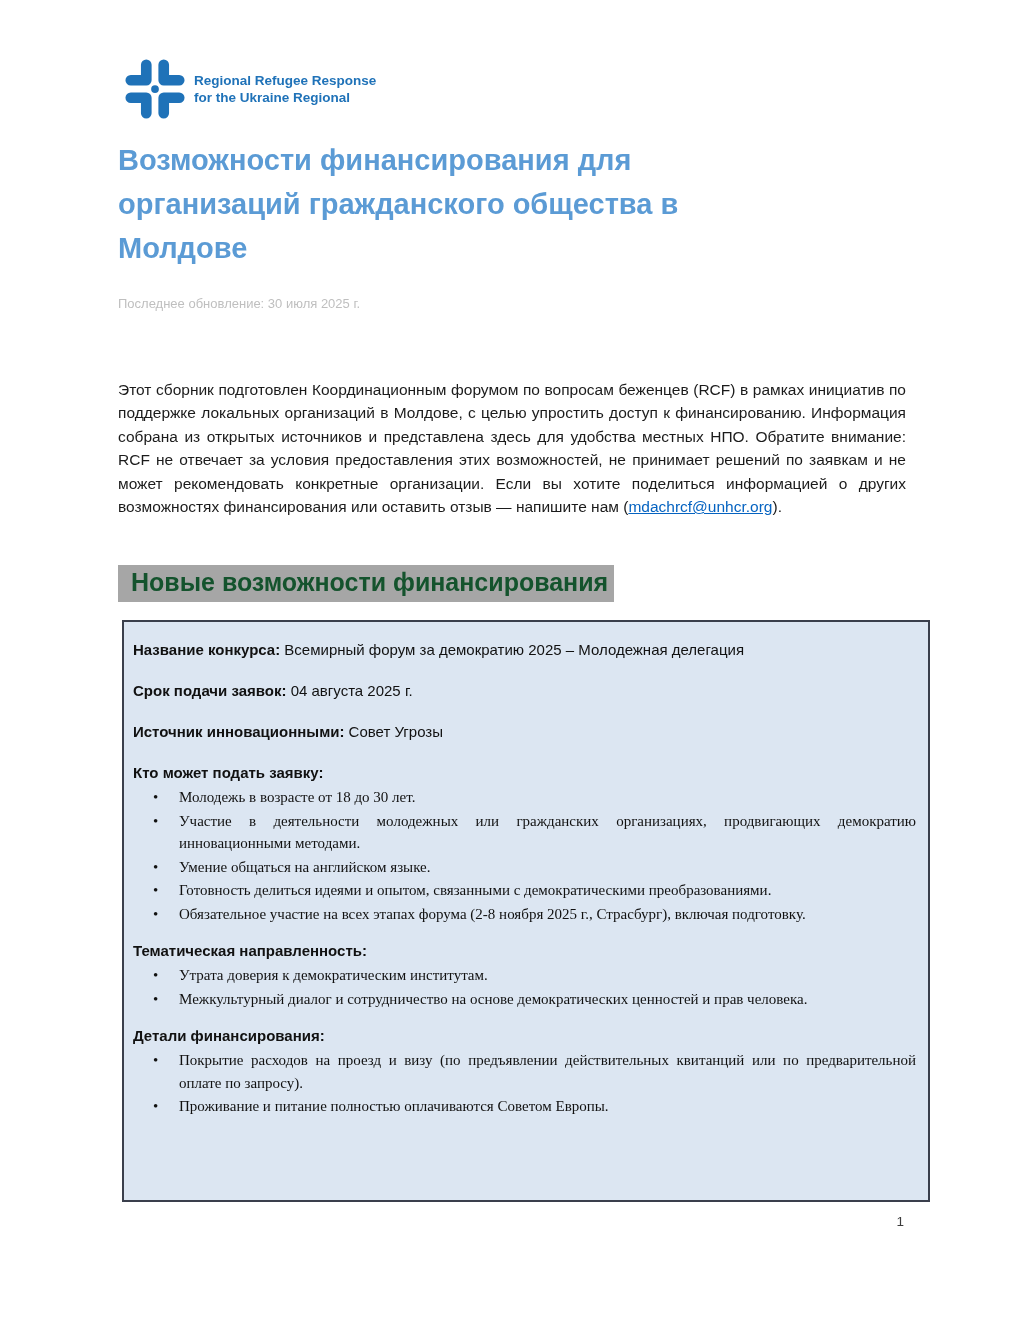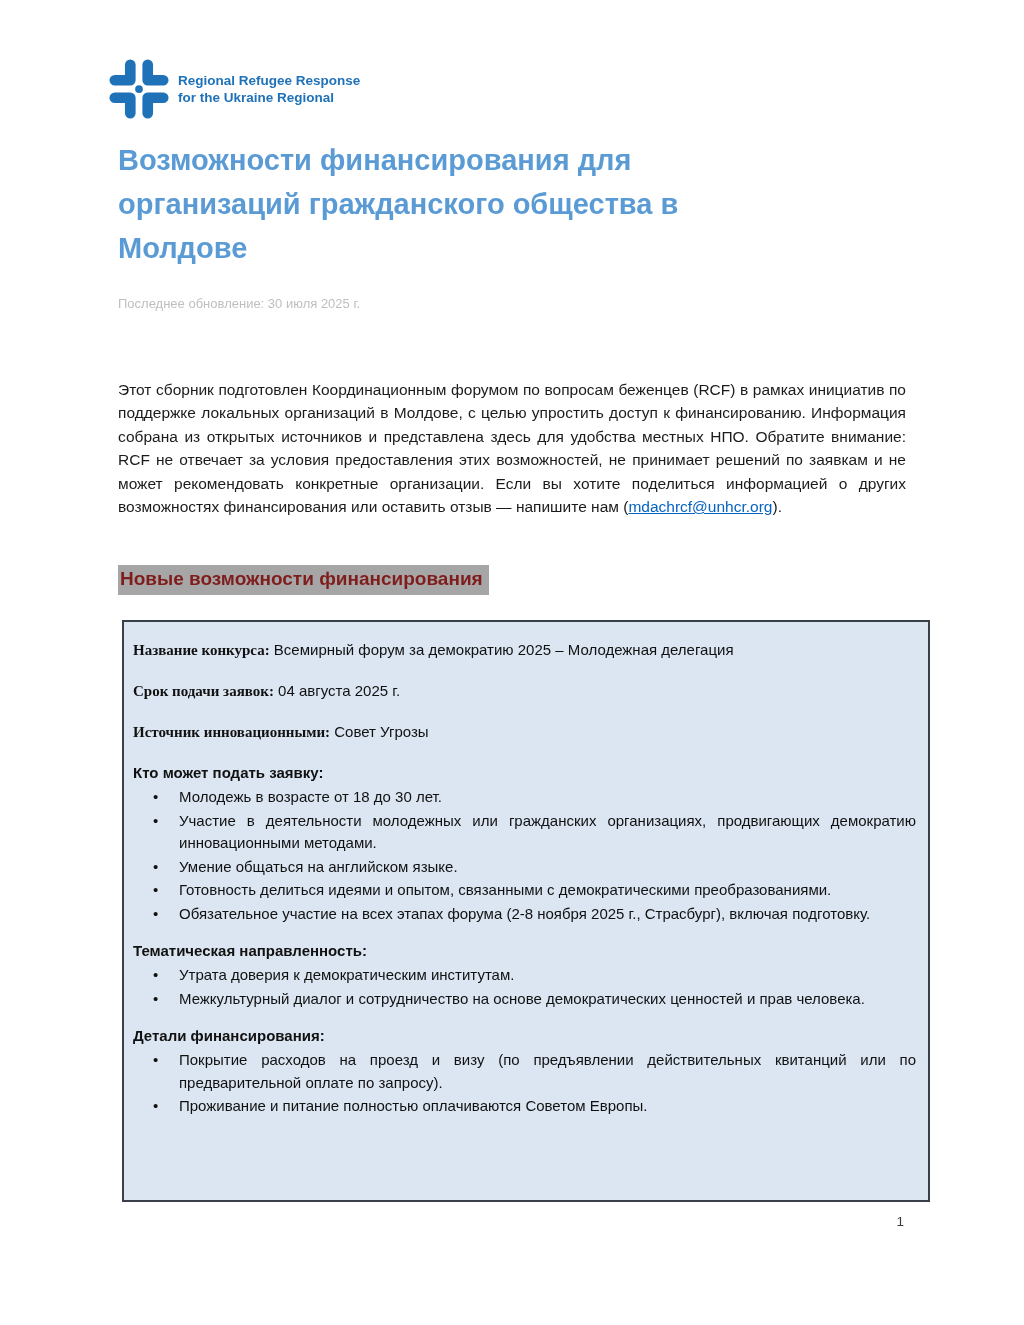--- a/index.html
+++ b/index.html
@@ -3,58 +3,58 @@
 <meta charset="utf-8">
 <style>
   html,body{margin:0;padding:0;}
   body{
     width:1024px;height:1325px;background:#ffffff;position:relative;
     font-family:"Liberation Sans", sans-serif;color:#1a1a1a;
   }
   .page{position:absolute;inset:0;background:#ffffff;}
 
   
-  .logo-row{position:absolute;left:108px;top:58px;display:flex;align-items:center;}
+  .logo-row{position:absolute;left:124px;top:58px;display:flex;align-items:center;}
   .logo-icon{width:62px;height:62px;flex:0 0 auto;}
   .logo-text{margin-left:8px;color:#1F72B8;font-weight:bold;font-size:13.5px;line-height:17px;}
 
   
   .doc-title{
     position:absolute;left:118px;top:138px;width:655px;
     font-size:29px;font-weight:bold;color:#5B9BD5;line-height:44px;
   }
   .updated{position:absolute;left:118px;top:296px;font-size:13px;color:#BFBFBF;}
 
   
   .intro{
     position:absolute;left:118px;top:362px;width:788px;
     font-size:15.5px;line-height:23.5px;text-align:justify;color:#1b1b1b;
   }
   .intro a{color:#0563C1;text-decoration:underline;cursor:pointer;}
 
   
   .section-heading{
     position:absolute;left:118px;top:565px;
-    background:#A6A6A6;color:#7f1d1d;
-    font-size:19px;font-weight:bold;padding:3px 6px 5px 2px;
+    background:#A6A6A6;color:#14532d;
+    font-size:25px;font-weight:bold;padding:3px 6px 5px 13px;
   }
 
   
   .card{
     position:absolute;left:122px;top:620px;width:808px;min-height:582px;
     box-sizing:border-box;background:#DCE6F2;border:2px solid #3A3F4C;
     padding:18px 10px 12px 9px;font-size:15px;color:#111;
   }
   .field{line-height:20px;margin:0 0 21px 0;}
-  .field b{font-weight:bold;font-family:Liberation Serif, serif;}
+  .field b{font-weight:bold;}
   .card-heading{font-weight:bold;line-height:20px;margin:16px 0 0 0;}
   .card-heading.first{margin-top:0;}
   .card ul{list-style:none;margin:3px 0 0 0;padding:0 2px 0 46px;}
   .card li{
-    position:relative;line-height:22.5px;text-align:justify;margin:0 0 1px 0;
+    position:relative;line-height:22.5px;text-align:justify;margin:0 0 1px 0;font-family:Liberation Serif, serif;
   }
   .card li::before{content:"\2022";position:absolute;left:-26px;top:0;}
 
   .page-number{position:absolute;right:120px;top:1214px;font-size:13.5px;color:#3d3d3d;}
 </style>
 </head>
 <body>
 
 <div class="page">
 

